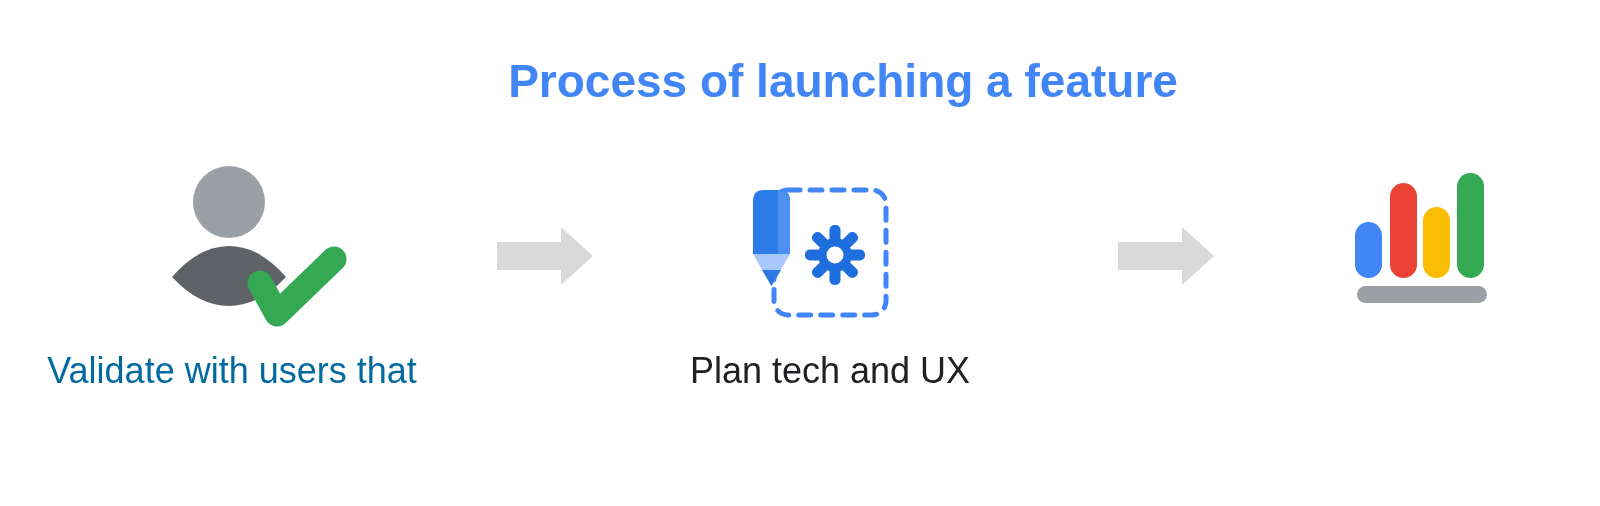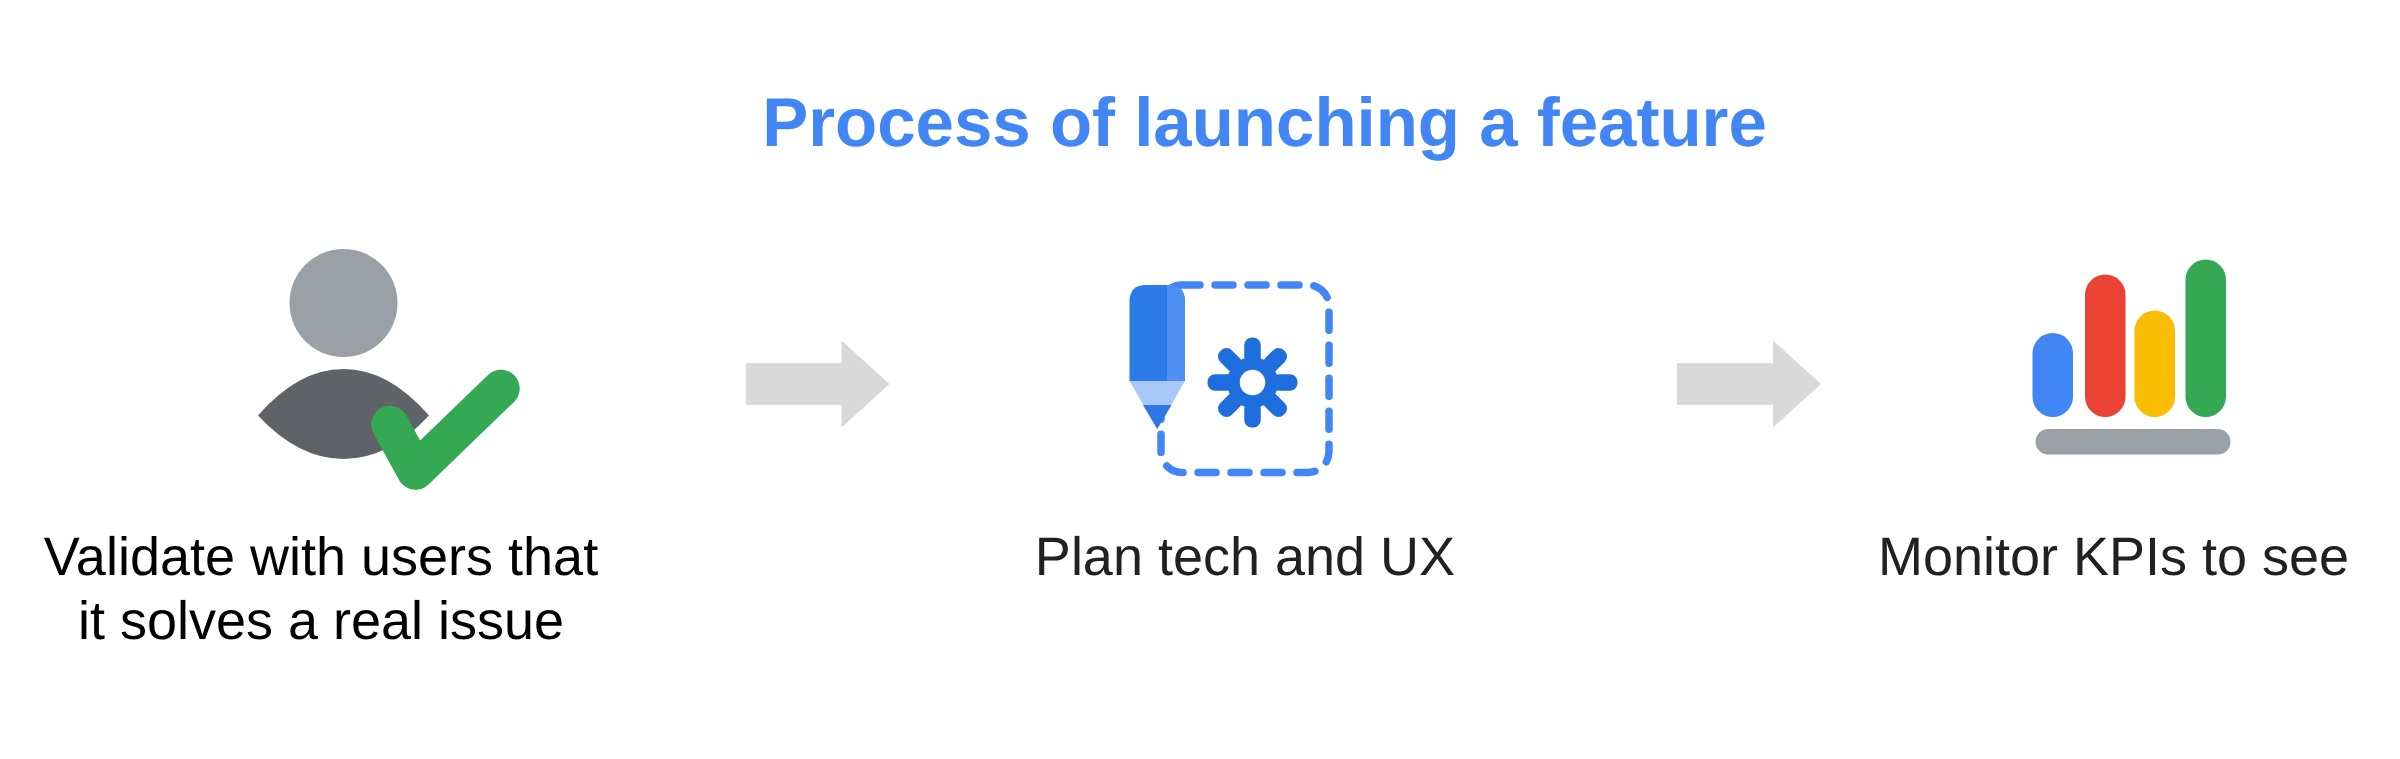--- a/index.html
+++ b/index.html
@@ -85,26 +85,24 @@
   </svg>
 
   <svg class="icon-svg" style="left:1340px; top:165px;" width="165" height="145" viewBox="1340 165 165 145">
     <rect x="1355" y="222" width="27" height="56" rx="13.5" fill="#4285F4"></rect>
     <rect x="1390" y="183" width="27" height="95" rx="13.5" fill="#EA4335"></rect>
     <rect x="1423" y="207" width="27" height="71" rx="13.5" fill="#FBBC04"></rect>
     <rect x="1457" y="173" width="27" height="105" rx="13.5" fill="#34A853"></rect>
     <rect x="1357" y="286" width="130" height="17" rx="8.5" fill="#9AA0A6"></rect>
   </svg>
 
-  <div class="caption" style="left: 214px; color: #000000;">
+  <div class="caption" style="left: 232px; color: #0369a1;">
     <div>Validate with users that</div>
-    <div>it solves a real issue</div>
   </div>
 
   <div class="caption" style="left: 830px; color: rgb(32, 33, 36); text-align: right;">
     <div>Plan tech and UX</div>
   </div>
 
   <div class="caption" style="left: 1409px; color: rgb(32, 33, 36);">
-    <div>Monitor KPIs to see</div>
   </div>
 
 </div>
 
 </body></html>

